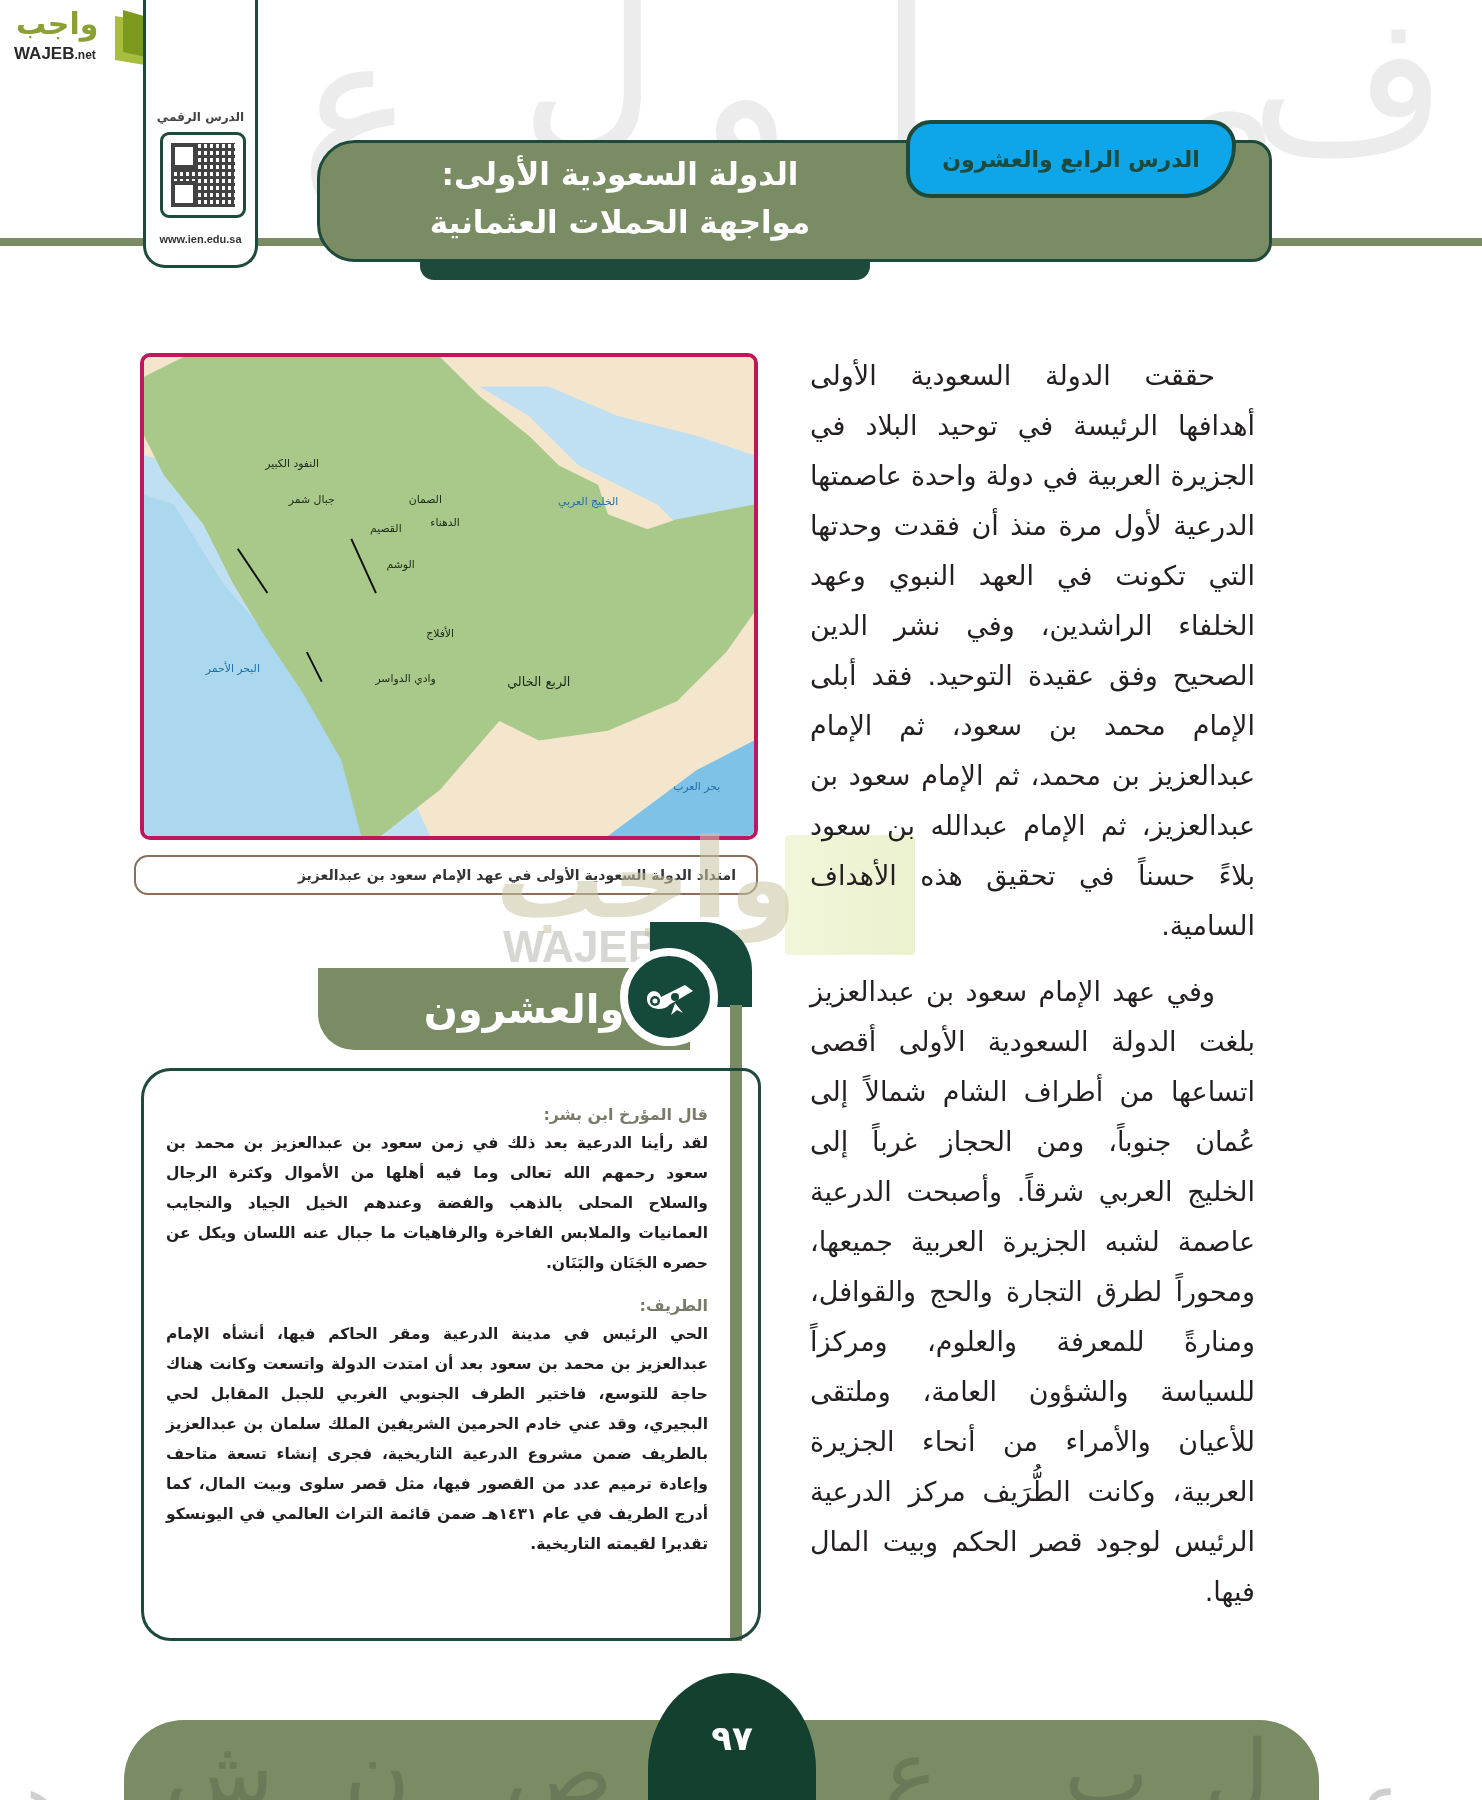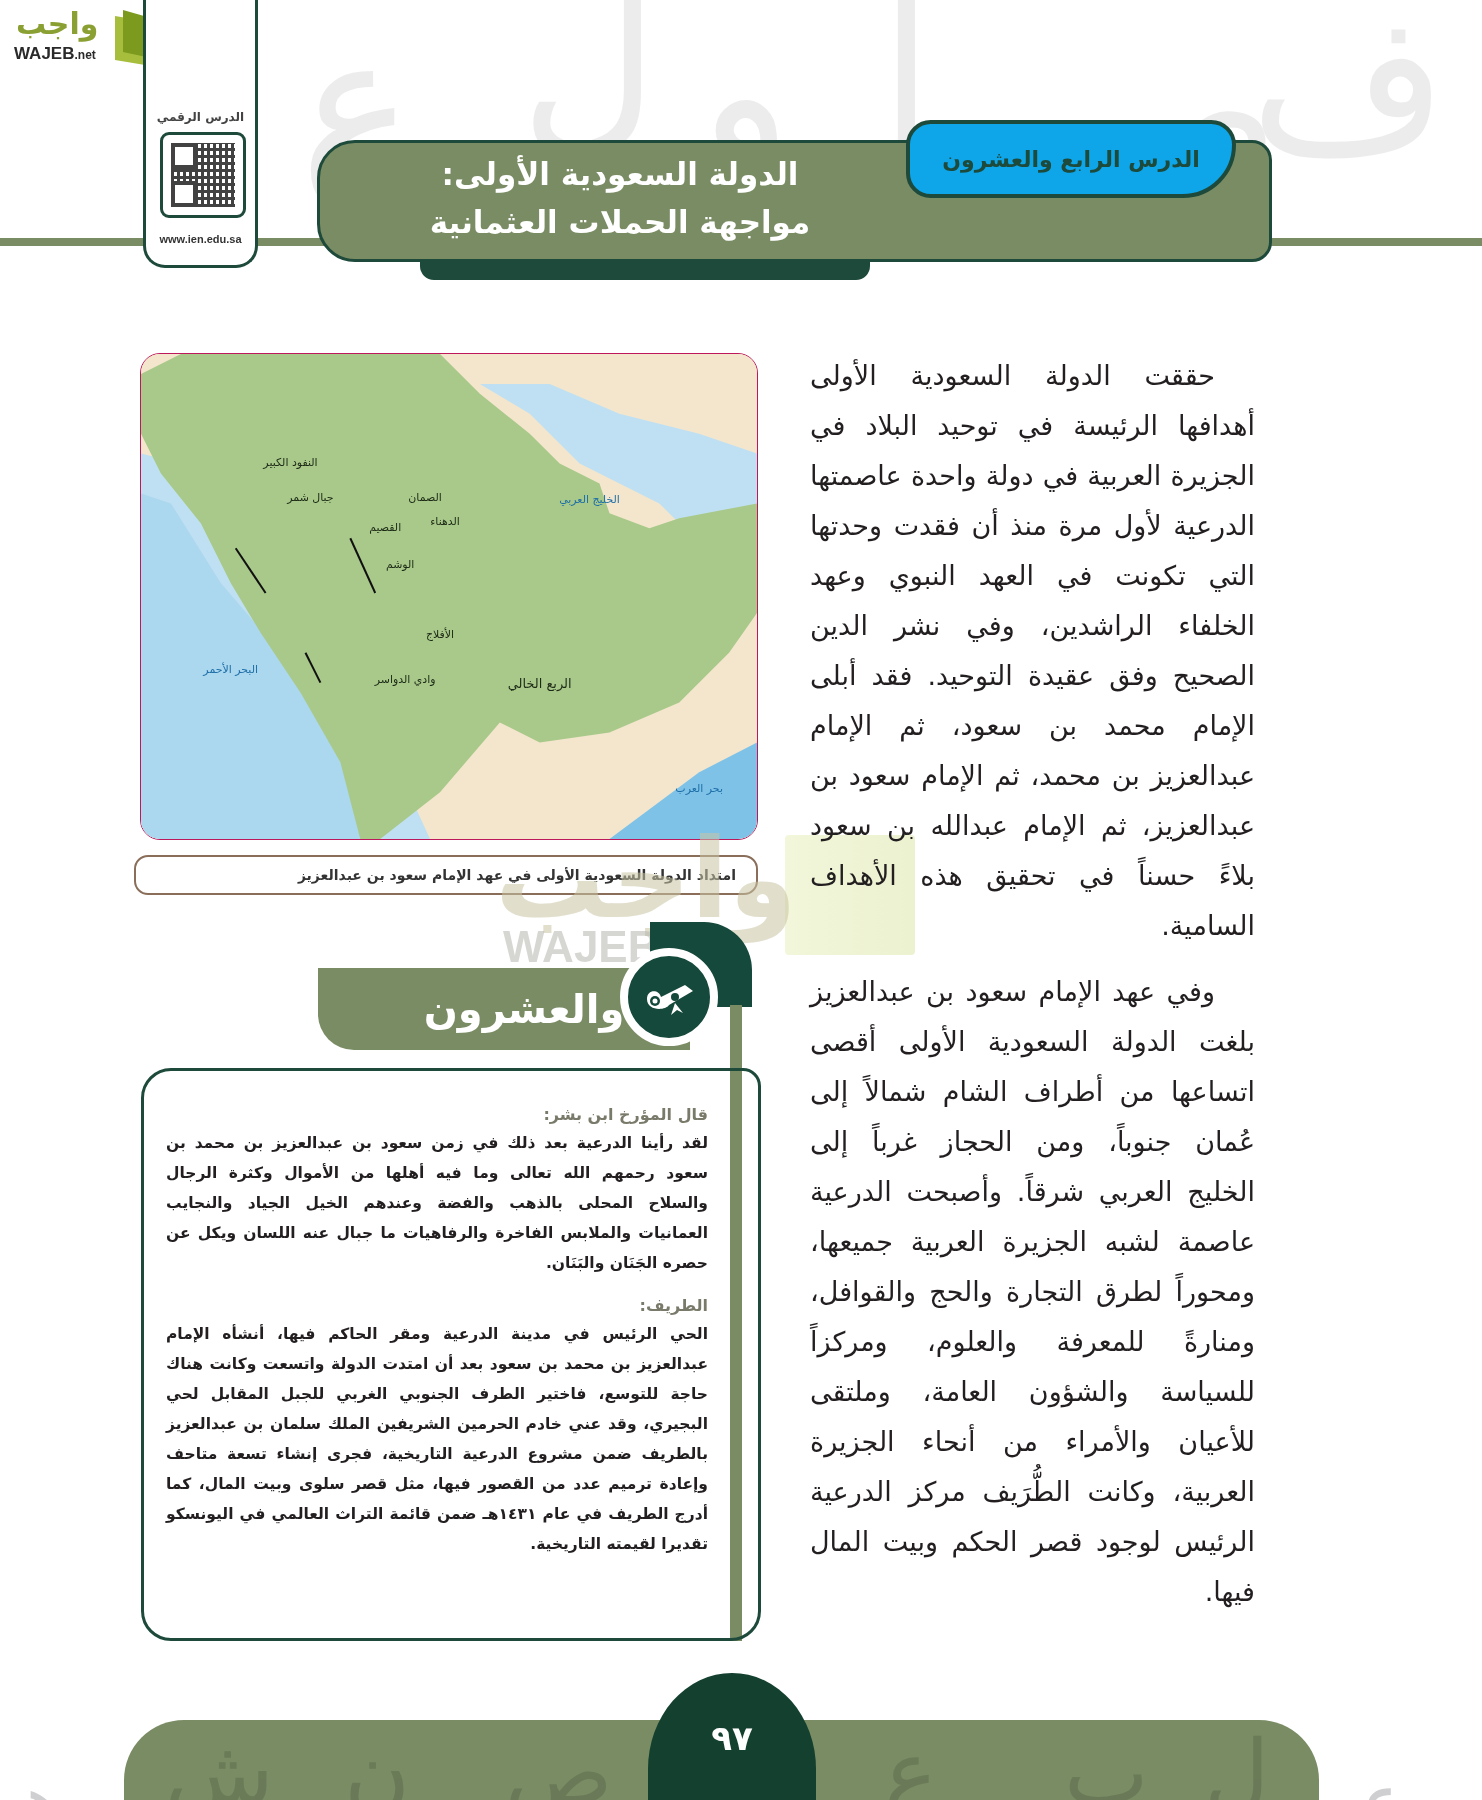--- a/index.html
+++ b/index.html
@@ -32,21 +32,21 @@
   .qr-grid::after { left: 0; bottom: 0; }
   .qr-url { position: absolute; bottom: 20px; width: 100%; text-align: center; font-size: 11px; font-weight: bold; color: #333; font-family: "Liberation Sans", sans-serif; }
 
   
   .title-block { position: absolute; left: 317px; top: 140px; width: 955px; height: 122px; background: #7a8c64; border: 3px solid #1d4a3a; border-radius: 38px 20px 20px 38px; }
   .title-under { position: absolute; left: 420px; top: 262px; width: 450px; height: 18px; background: #1d4a3a; border-radius: 0 0 14px 14px; }
   .title-text { position: absolute; left: 340px; top: 150px; width: 560px; text-align: center; color: #fff; font-size: 31px; font-weight: bold; line-height: 48px; direction: rtl; }
   .lesson-label { position: absolute; left: 906px; top: 120px; width: 330px; height: 78px; background: #0ea5e9; border: 4px solid #1d4a3a; border-radius: 28px 28px 60px 28px; display: flex; align-items: center; justify-content: center; font-size: 22px; font-weight: bold; color: #1d4a3a; direction: rtl; }
 
   
-  .map { position: absolute; left: 140px; top: 353px; width: 618px; height: 487px; border: 1px solid #be185d; border-radius: 20px; overflow: hidden; background: #f3e6cd; }
+  .map { position: absolute; left: 140px; top: 353px; width: 618px; height: 487px; border: 4px solid #be185d; border-radius: 10px; overflow: hidden; background: #f3e6cd; }
   .map svg { width: 100%; height: 100%; display: block; }
   .map-caption { position: absolute; left: 134px; top: 855px; width: 624px; height: 40px; border: 2px solid #8a6e5a; border-radius: 14px; display: flex; align-items: center; justify-content: flex-start; padding-right: 20px; padding-left: 4px; direction: rtl; font-size: 14px; font-weight: bold; color: #333; }
 
   
   .main-text { position: absolute; left: 794px; top: 335px; width: 477px; direction: rtl; text-align: justify; text-align-last: justify; font-size: 27px; line-height: 50px; color: #231f20; font-family: "DejaVu Sans", sans-serif; }
   .main-text p { margin: 16px; }
   .main-text p.indent { text-indent: 40px; }
   .main-text p.last { text-align-last: right; }
   .main-text p + p { margin-top: 8px; }
 

